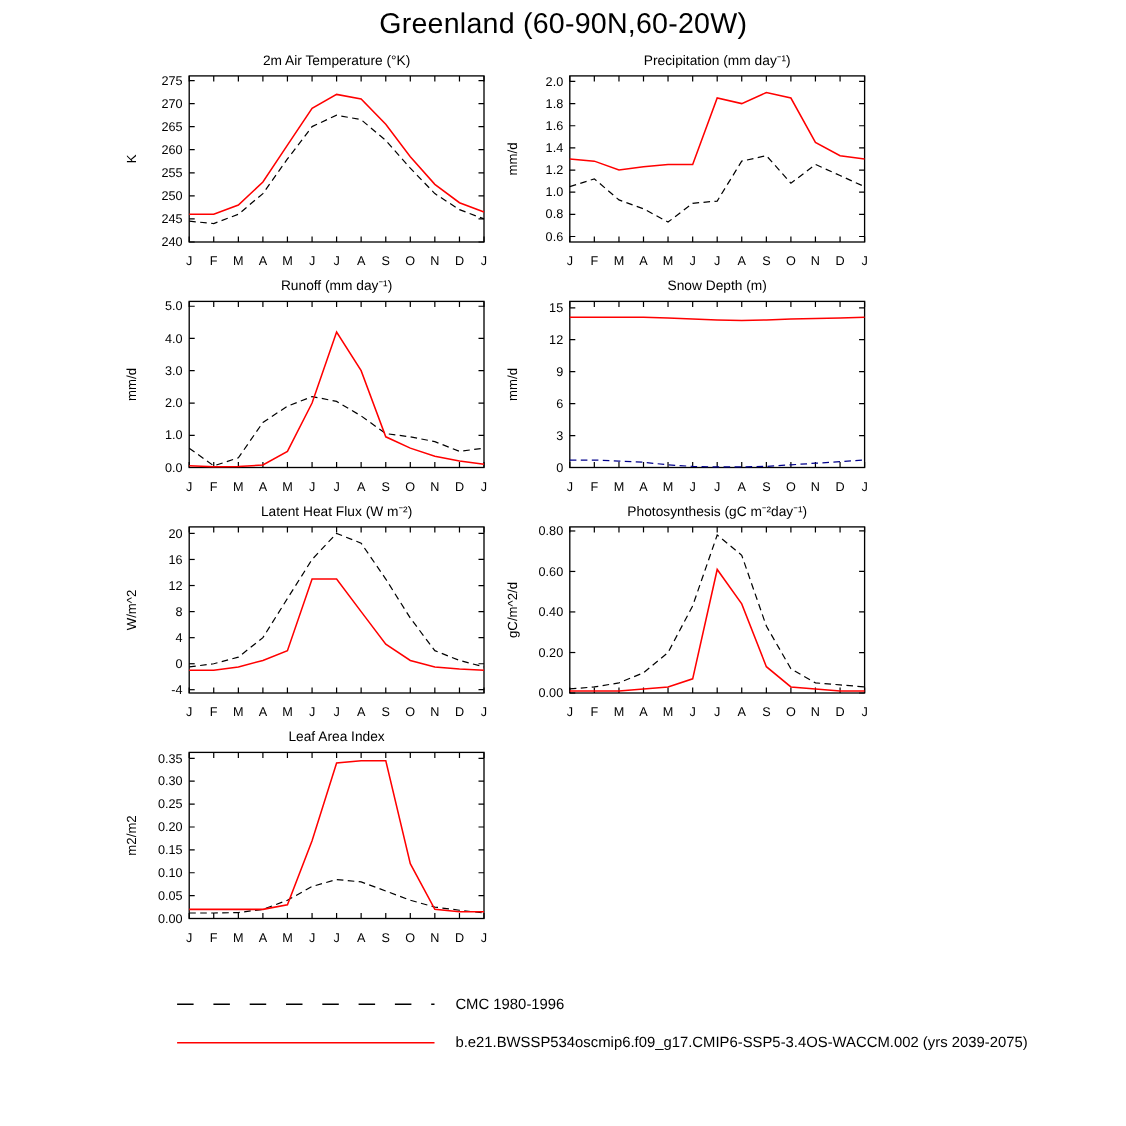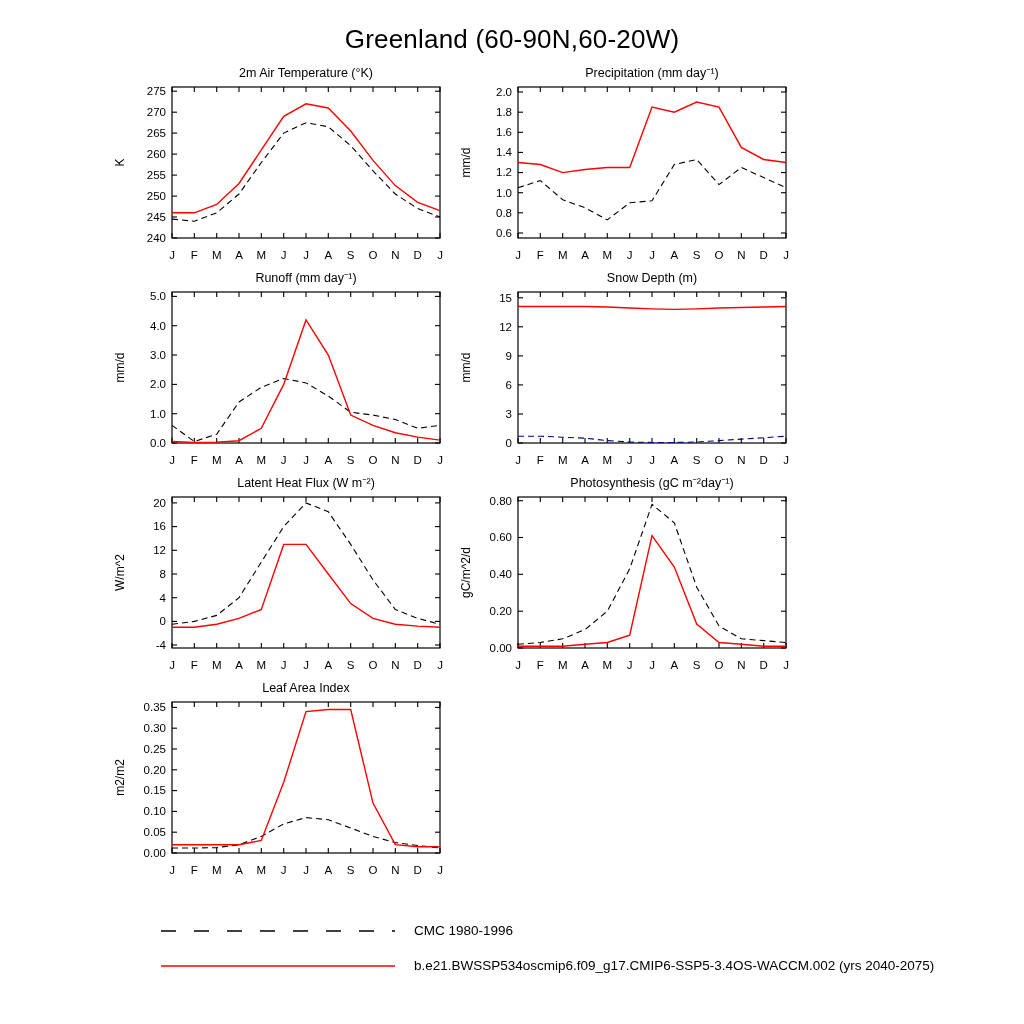--- a/index.html
+++ b/index.html
@@ -1,19 +1,19 @@
 <!DOCTYPE html>
 <html><head>
 <meta charset="utf-8">
 <style>
   *{box-sizing:border-box}
   html,body{margin:0;padding:0;background:#ffffff;width:1024px;height:1024px;
     font-family:"Liberation Sans",sans-serif;color:#000;overflow:hidden}
   .main-title{font-size:26px;font-weight:normal;text-align:center;margin:0;
-    padding:24px 0 8px 0;letter-spacing:.2px}
+    padding:6px 0 8px 0;letter-spacing:.2px}
   .chart-grid{display:grid;grid-template-columns:346px 346px;margin-left:110px}
   .chart-cell{width:346px;height:205px}
   svg text{fill:#000}
   .ctitle{font-size:12.5px}
   .clabel{font-size:12px}
   .ticklabel{font-size:11.5px}
   .axisbox{fill:none;stroke:#000;stroke-width:1.2}
   .tick{stroke:#000;stroke-width:1.1}
   .legend{margin-left:158px;margin-top:40px}
   .legend-row{display:flex;align-items:flex-start;height:35px}
@@ -496,16 +496,16 @@
       <div class="legend-row">
         <svg width="240" height="16">
           <line x1="3" y1="8" x2="237" y2="8" stroke="#000000" stroke-width="1.3" stroke-dasharray="15 18"></line>
         </svg>
         <span class="legend-label">CMC 1980-1996</span>
       </div>
       <div class="legend-row">
         <svg width="240" height="16">
           <line x1="3" y1="8" x2="237" y2="8" stroke="#ff0000" stroke-width="1.3"></line>
         </svg>
-        <span class="legend-label">b.e21.BWSSP534oscmip6.f09_g17.CMIP6-SSP5-3.4OS-WACCM.002 (yrs 2040-2075)</span>
+        <span class="legend-label">b.e21.BWSSP534oscmip6.f09_g17.CMIP6-SSP5-3.4OS-WACCM.002 (yrs 2039-2075)</span>
       </div>
     </div>
 </div>
 
 </body></html>

